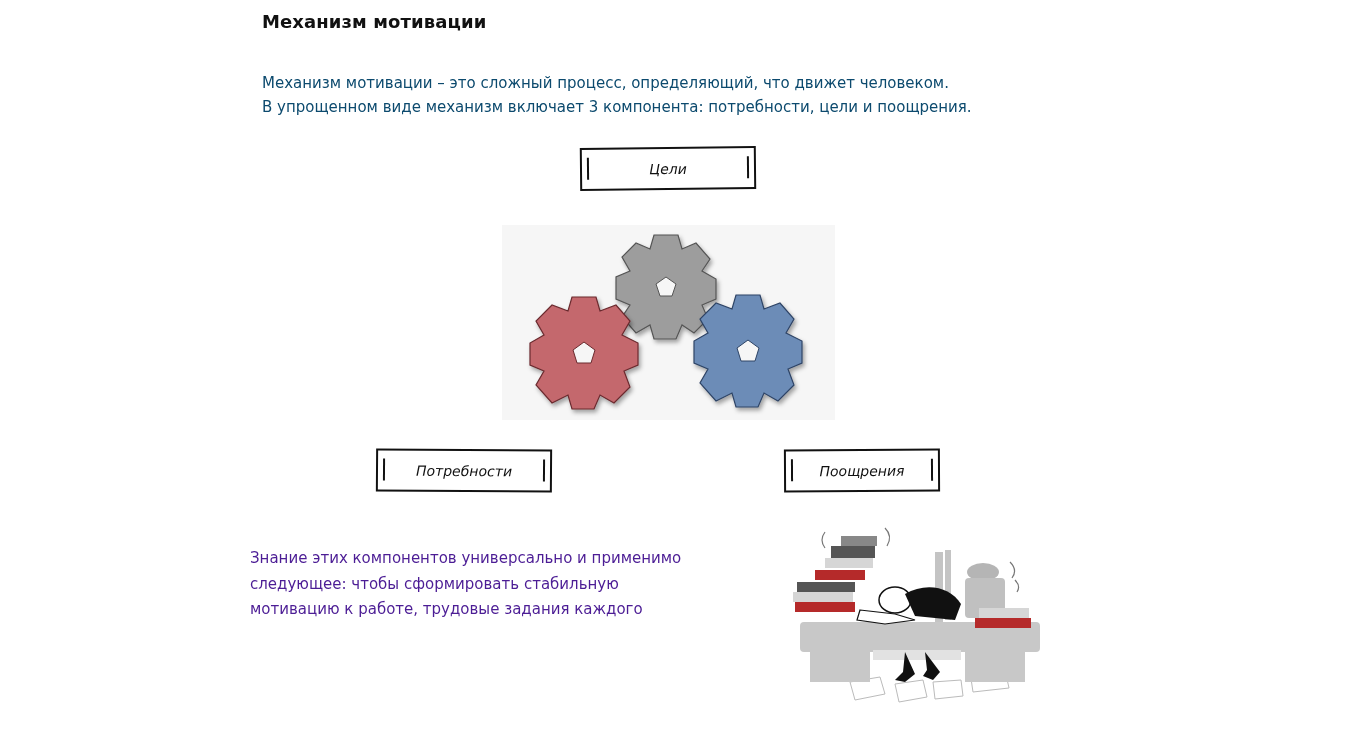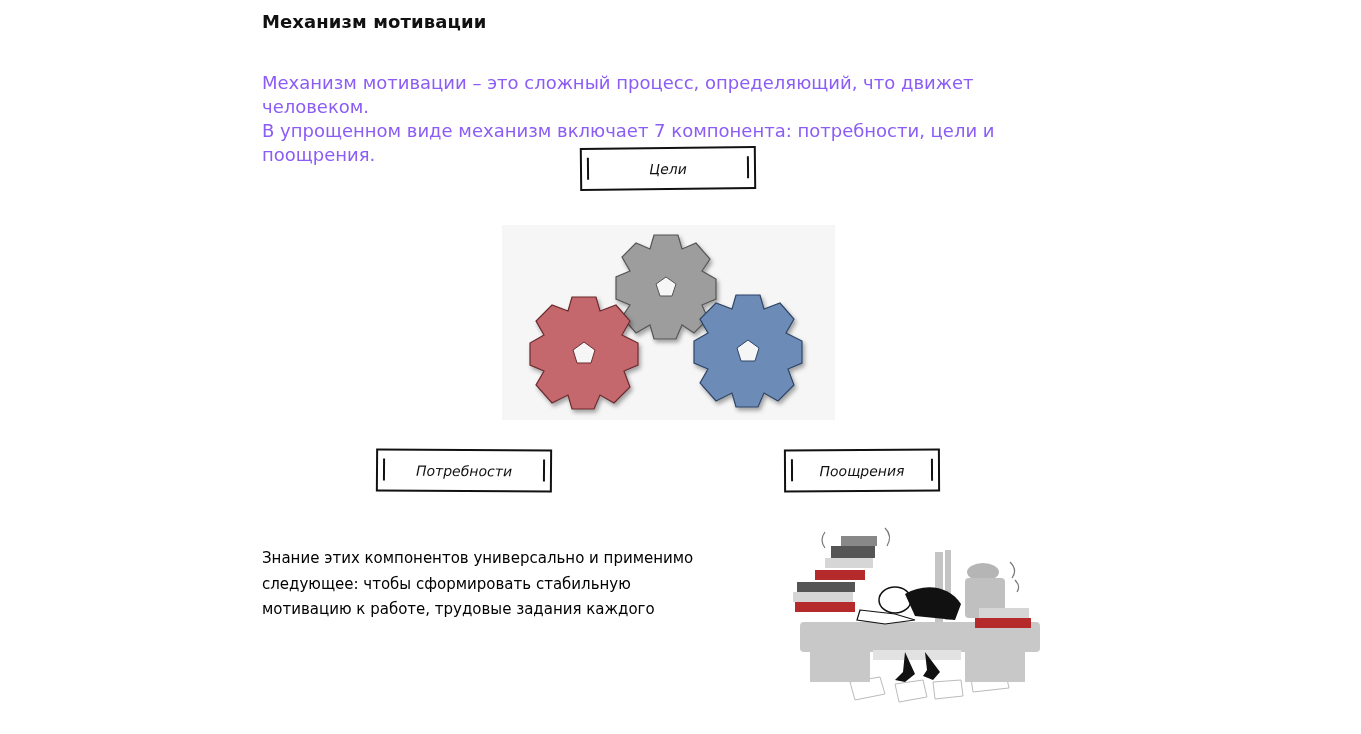--- a/index.html
+++ b/index.html
@@ -1,46 +1,46 @@
 <!DOCTYPE html>
 <html><head>
   <meta charset="utf-8">
   <style>
     html, body { margin: 0; padding: 0; background: #ffffff; }
     body { width: 1361px; height: 734px; position: relative; overflow: hidden;
            font-family: "DejaVu Sans", sans-serif; color: #111111; }
     .title { position: absolute; left: 262px; top: 11px; margin: 0;
              font-size: 18px; font-weight: bold; letter-spacing: 0.1px; color: #111; }
     .intro { position: absolute; left: 262px; top: 71px; width: 820px;
-             font-size: 18px; line-height: 24px; color: #8b5cf6; }
+             font-size: 15px; line-height: 24px; color: #0c4a6e; }
     .intro p { margin: 0; }
     .label-box { position: absolute; border: 2px solid #111; background: #fff;
                  display: flex; align-items: center; justify-content: center;
                  font-family: "DejaVu Sans", sans-serif; font-style: italic;
                  font-size: 14px; color: #111; box-sizing: border-box; }
     .label-box .tick { position: absolute; top: 8px; width: 2px; height: 22px; background: #111; }
     .label-box .tick.l { left: 5px; }
     .label-box .tick.r { right: 5px; }
     .box-goals { left: 580px; top: 147px; width: 176px; height: 43px; transform: rotate(-0.6deg); }
     .box-needs { left: 376px; top: 449px; width: 176px; height: 43px; transform: rotate(0.4deg); }
     .box-rewards { left: 784px; top: 449px; width: 156px; height: 43px; transform: rotate(-0.3deg); }
     .gears { position: absolute; left: 502px; top: 225px; width: 333px; height: 195px; background: #f6f6f6; }
-    .body-text { position: absolute; left: 262px; top: 546px; width: 500px;
-                 font-size: 15px; line-height: 25.6px; color: #000000; }
+    .body-text { position: absolute; left: 250px; top: 546px; width: 500px;
+                 font-size: 15px; line-height: 25.6px; color: #4c1d95; }
     .body-text p { margin: 0; }
     .cartoon { position: absolute; left: 765px; top: 522px; width: 315px; height: 190px; }
   </style>
 </head>
 <body>
 
 <h1 class="title">Механизм мотивации</h1>
 
 <div class="intro">
   <p>Механизм мотивации – это сложный процесс, определяющий, что движет человеком.</p>
-  <p>В упрощенном виде механизм включает 7 компонента: потребности, цели и поощрения.</p>
+  <p>В упрощенном виде механизм включает 3 компонента: потребности, цели и поощрения.</p>
 </div>
 
 <div class="label-box box-goals">
   <span class="tick l"></span>
   <span>Цели</span>
   <span class="tick r"></span>
 </div>
 
 <div class="gears">
   <svg width="333" height="195" viewBox="0 0 333 195" xmlns="http://www.w3.org/2000/svg">

